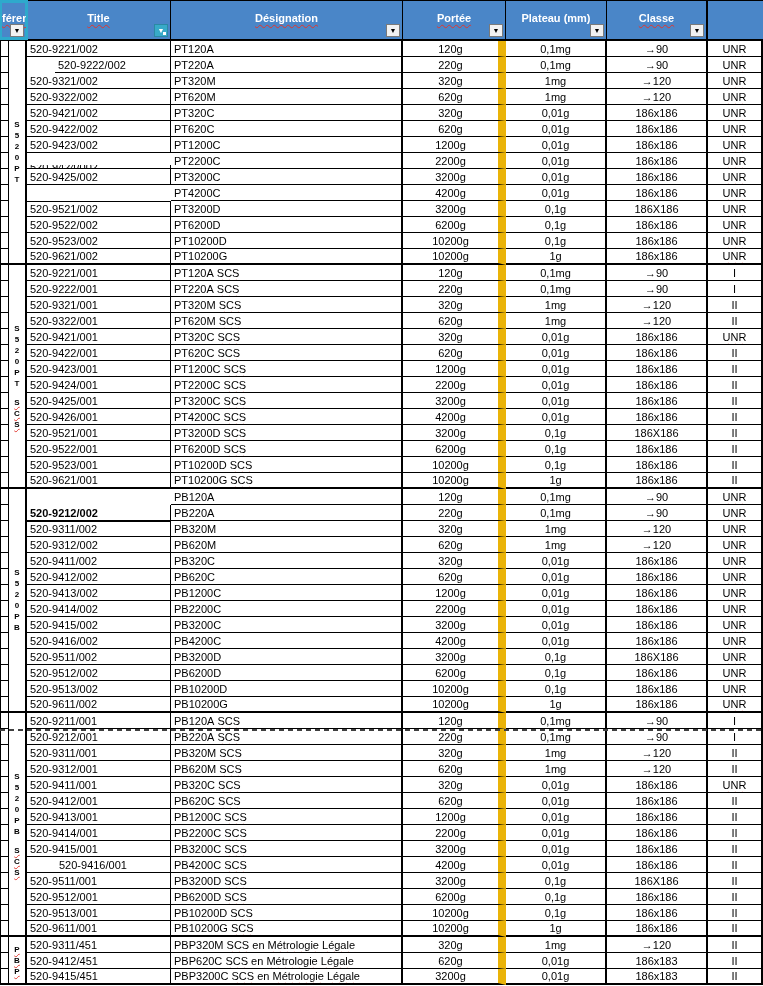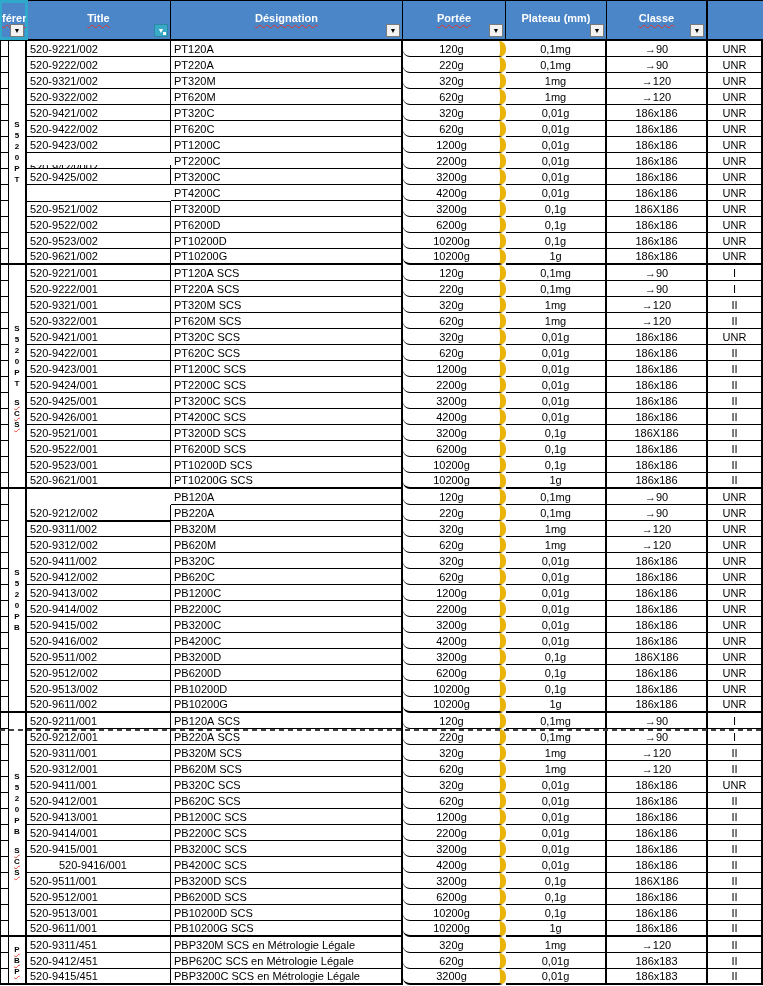--- a/index.html
+++ b/index.html
@@ -77,21 +77,21 @@
     display:flex;flex-direction:column;
     align-items:center;justify-content:center;
     gap:8px;
   }
   .seg{display:flex;flex-direction:column;align-items:center;}
   .vletter{
     font-size:8px;font-weight:bold;line-height:11px;
   }
   .c-title{grid-column:3;border-right:1px solid #000;padding-left:3px;}
   .c-desig{grid-column:4;border-right:2px solid #000;padding-left:3px;}
-  .c-portee{grid-column:5;border-right:6px solid #eab308;justify-content:center;border-radius:7px;}
+  .c-portee{grid-column:5;border-right:8px solid #eab308;justify-content:center;}
   .c-prec{grid-column:6;border-right:2px solid #000;justify-content:center;}
   .c-plateau{grid-column:7;border-right:2px solid #000;justify-content:center;}
   .c-classe{grid-column:8;border-right:2px solid #000;justify-content:center;}
   
   .sq{
     text-decoration-line:underline;
     text-decoration-style:wavy;
     text-decoration-color:#e0372e;
     text-decoration-thickness:1px;
     text-underline-offset:2px;
@@ -164,21 +164,21 @@
         <div class="cell c-desig" style="grid-row: 1;">
           <span>PT120A</span>
         </div>
         <div class="cell c-portee" style="grid-row: 1;">120g</div>
         <div class="cell c-prec" style="grid-row: 1;">0,1mg</div>
         <div class="cell c-plateau" style="grid-row: 1;">→90</div>
         <div class="cell c-classe" style="grid-row: 1;">
           <span class="sq">UNR</span>
         </div>
         <div class="cell c-ref" style="grid-row: 2;"></div>
-        <div class="cell c-title" style="grid-row: 2;">520-9222/002</div>
+        <div class="cell c-title" style="grid-row: 2; margin-left: 28px;">520-9222/002</div>
         <div class="cell c-desig" style="grid-row: 2;">
           <span>PT220A</span>
         </div>
         <div class="cell c-portee" style="grid-row: 2;">220g</div>
         <div class="cell c-prec" style="grid-row: 2;">0,1mg</div>
         <div class="cell c-plateau" style="grid-row: 2;">→90</div>
         <div class="cell c-classe" style="grid-row: 2;">
           <span class="sq">UNR</span>
         </div>
         <div class="cell c-ref" style="grid-row: 3;"></div>
@@ -473,21 +473,21 @@
         <div class="cell c-desig" style="grid-row: 1;">
           <span>PB120A</span>
         </div>
         <div class="cell c-portee" style="grid-row: 1;">120g</div>
         <div class="cell c-prec" style="grid-row: 1;">0,1mg</div>
         <div class="cell c-plateau" style="grid-row: 1;">→90</div>
         <div class="cell c-classe" style="grid-row: 1;">
           <span class="sq">UNR</span>
         </div>
         <div class="cell c-ref" style="grid-row: 2;"></div>
-        <div class="cell c-title" style="grid-row: 2;">520-9212/002</div>
+        <div class="cell c-title" style="grid-row: 2; font-weight: bold;">520-9212/002</div>
         <div class="cell c-desig" style="grid-row: 2;">
           <span>PB220A</span>
         </div>
         <div class="cell c-portee" style="grid-row: 2;">220g</div>
         <div class="cell c-prec" style="grid-row: 2;">0,1mg</div>
         <div class="cell c-plateau" style="grid-row: 2;">→90</div>
         <div class="cell c-classe" style="grid-row: 2;">
           <span class="sq">UNR</span>
         </div>
         <div class="cell c-ref" style="grid-row: 3;"></div>

